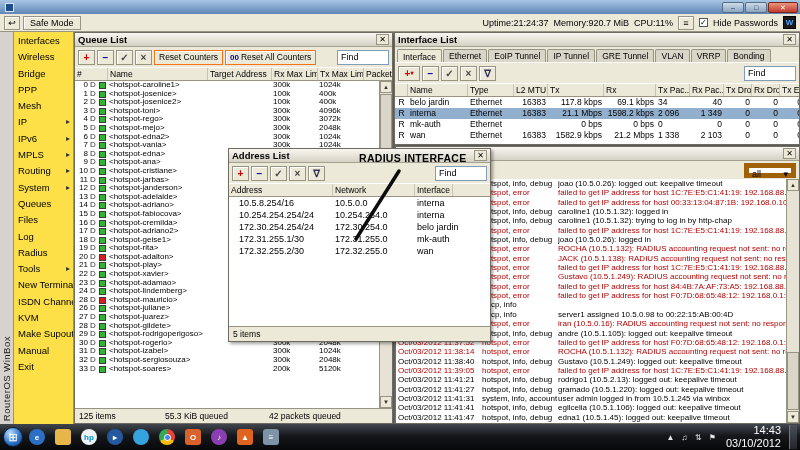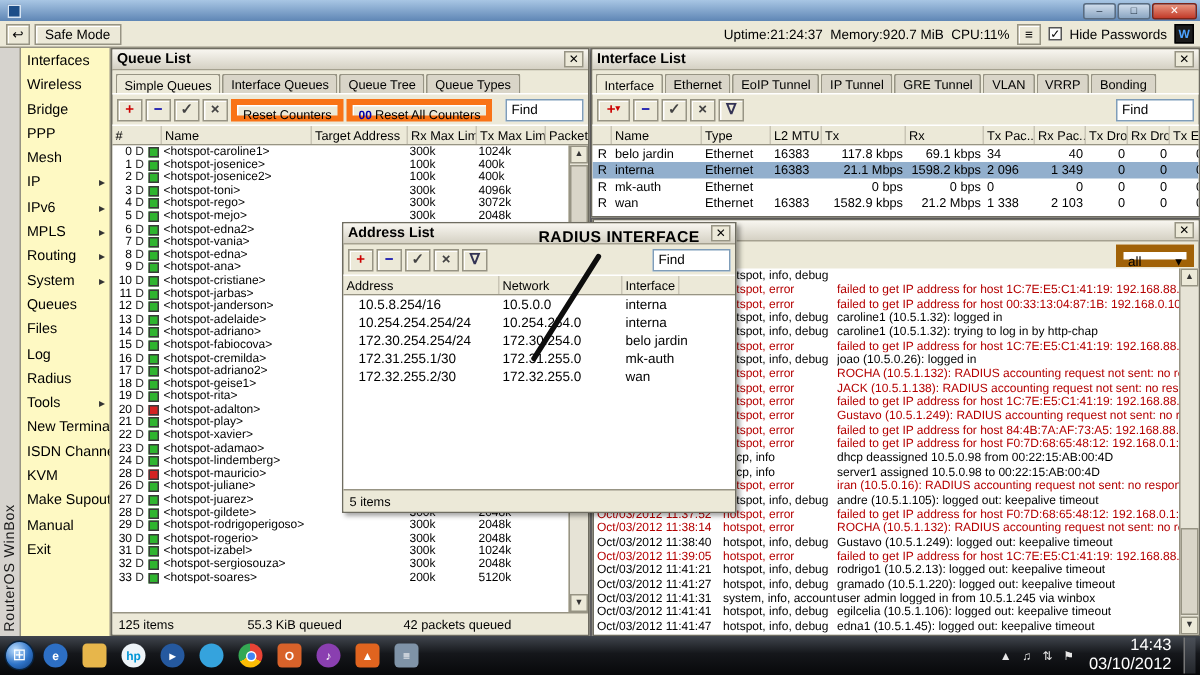--- a/index.html
+++ b/index.html
@@ -17,36 +17,36 @@
   .topbar{position:absolute;left:0;top:14px;width:800px;height:18px;background:#ece9d8;border-bottom:1px solid #979484;display:flex;align-items:center;gap:3px;padding:0 4px;z-index:50}
   .sq-btn{height:14px;min-width:16px;border:1px solid #979484;background:#ece9d8;box-shadow:inset 1px 1px 0 #fff;font-size:9px;line-height:12px;text-align:center;padding:0 2px}
   .safe-btn{height:14px;border:1px solid #979484;background:#ece9d8;box-shadow:inset 1px 1px 0 #fff;font-size:9px;line-height:12px;padding:0 6px}
   .top-right{margin-left:auto;display:flex;align-items:center;gap:5px;font-size:9px}
   .chk{width:9px;height:9px;border:1px solid #555;background:#fff;font-size:8px;line-height:8px;text-align:center}
   .winbox-logo{width:13px;height:13px;background:#1b1b1b;border:1px solid #000;color:#4da3ff;font-size:8px;line-height:12px;text-align:center;font-weight:bold}
 
   
   .brand{position:absolute;left:0;top:32px;bottom:26px;width:14px;background:#d6d3ce;border-right:1px solid #979484;z-index:5}
   .brand span{position:absolute;bottom:3px;left:1px;writing-mode:vertical-rl;transform:rotate(180deg);font-size:9.5px;color:#1a1a1a;letter-spacing:.5px;white-space:nowrap}
-  .sidebar{position:absolute;left:14px;top:32px;bottom:26px;width:60px;background:#fef9c3;border-right:1px solid #979484;z-index:5;padding-top:1px}
+  .sidebar{position:absolute;left:14px;top:32px;bottom:26px;width:60px;background:#fde047;border-right:1px solid #979484;z-index:5;padding-top:1px}
   .side-item{height:16.3px;line-height:16.3px;padding:0 3px 0 4px;font-size:9.5px;display:flex;justify-content:space-between;white-space:nowrap;overflow:hidden}
   .side-arrow{color:#333;font-size:8px}
 
   
   .win{position:absolute;background:#ece9d8;border:1px solid #6e6c61;box-shadow:2px 2px 3px rgba(0,0,0,.35);display:flex;flex-direction:column}
   .wtitle{height:14px;flex:none;background:linear-gradient(#f8f6f0,#d5d1c4);border-bottom:1px solid #a5a190;display:flex;align-items:center;padding:0 3px;font-weight:bold;font-size:9.5px}
   .wclose{margin-left:auto;width:13px;height:11px;border:1px solid #979484;background:#ece9d8;font-size:8px;line-height:9px;text-align:center;font-weight:normal}
   .tabs{display:flex;height:16px;flex:none;padding:2px 2px 0;gap:1px;border-bottom:1px solid #fff;background:#ece9d8}
   .tab{border:1px solid #979484;border-bottom:none;background:#d9d5c8;padding:0 5px;font-size:8.5px;line-height:12px;border-radius:2px 2px 0 0;white-space:nowrap}
   .tab.act{background:#ece9d8;line-height:14px;position:relative;top:0;font-weight:normal}
   .ttools{display:flex;align-items:center;gap:2px;padding:0 3px;height:20px;flex:none}
   .tbtn{width:17px;height:15px;border:1px solid #979484;background:#ece9d8;box-shadow:inset 1px 1px 0 #fff;font-weight:bold;text-align:center;line-height:13px;font-size:10px;flex:none}
   .tbtn .dd{font-size:6px;vertical-align:2px}
   .c-red{color:#c00}.c-blue{color:#00a}.c-gray{color:#444}.c-nav{color:#335}
-  .txtbtn{height:15px;border:4px solid #f97316;background:#ece9d8;box-shadow:inset 1px 1px 0 #fff;font-size:8.5px;line-height:13px;padding:0 4px;white-space:nowrap;display:flex;align-items:flex-start;gap:2px}
+  .txtbtn{height:15px;border:1px solid #f97316;background:#ece9d8;box-shadow:inset 1px 1px 0 #fff;font-size:8.5px;line-height:13px;padding:0 4px;white-space:nowrap;display:flex;align-items:flex-start;gap:2px}
   .cnt-ico{color:#00a;font-weight:bold;font-size:8px}
   .findbox{margin-left:auto;width:52px;height:15px;border:1px solid #7f9db9;background:#fff;font-size:9px;line-height:13px;padding:0 3px;flex:none}
   .combobox{margin-left:auto;width:52px;height:15px;border:5px solid #a16207;background:#fff;font-size:9px;line-height:13px;padding:0 3px;display:flex;justify-content:space-between;flex:none}
   .thead{display:flex;height:14px;flex:none;background:#ece9d8;border-top:1px solid #fff;border-bottom:1px solid #979484;font-size:8.5px;overflow:hidden}
   .thead>div{border-right:1px solid #c9c5b5;padding:1px 2px;white-space:nowrap;overflow:hidden;flex:none}
   .bodyrow{flex:1;display:flex;min-height:0}
   .rows{flex:1;background:#fff;overflow:hidden;position:relative}
   .vscroll{width:13px;flex:none;background:#e6e3d6;border-left:1px solid #979484;position:relative}
   .sarr{height:12px;border:1px solid #979484;background:#ece9d8;font-size:6px;text-align:center;line-height:11px;color:#333}
   .sarr.bottom{position:absolute;bottom:0;left:0;right:0}
@@ -64,21 +64,21 @@
   .qicon.red{background:#d42222}
   .qc.nm{width:100px}.qc.tg{width:64px}.qc.rx{width:46px}.qc.tx{width:46px}
   .qh0{width:33px}.qh1{width:100px}.qh2{width:64px}.qh3{width:46px}.qh4{width:46px}.qh5{flex:1 1 auto}
 
   
   .irow{display:flex;height:11px;font-size:8.5px;line-height:11px;white-space:nowrap}
   .irow.sel{background:#92afcd}
   .ic{overflow:hidden;padding:0 2px;flex:none}
   .i0{width:13px;text-align:center;padding:0}
   .i1{width:60px}.i2{width:46px}
-  .i3{width:34px;}.i4{width:56px;text-align:right}.i5{width:52px;text-align:right}
+  .i3{width:34px;text-align:right}.i4{width:56px;text-align:right}.i5{width:52px;text-align:right}
   .i6{width:34px;text-align:left}.i7{width:34px;text-align:right}.i8{width:28px;text-align:right}
   .i9{width:28px;text-align:right}.i10{width:24px;text-align:right}
   .ih0{width:13px}.ih1{width:60px}.ih2{width:46px}.ih3{width:34px}.ih4{width:56px}.ih5{width:52px}
   .ih6{width:34px}.ih7{width:34px}.ih8{width:28px}.ih9{width:28px}.ih10{width:24px}
 
   
   .arow{display:flex;height:12px;font-size:9px;line-height:12px;white-space:nowrap}
   .ac{overflow:hidden;padding:0 2px;flex:none}
   .a0{width:104px;padding-left:10px}.a1{width:82px}.a2{flex:1 1 auto}
   .ah0{width:104px;padding-left:10px}.ah1{width:82px}.ah2{flex:1 1 auto}
@@ -204,26 +204,20 @@
     <div class="side-item">
       <div>Exit</div>
     </div>
   </div>
 
 <div class="win" style="left:74px;top:32px;width:319px;height:392px;z-index:2">
   <div class="wtitle">
     <span>Queue List</span>
     <span class="wclose">✕</span>
   </div>
-  <div class="tabs" id="qtabs">
-      <div class="tab act">Simple Queues</div>
-      <div class="tab">Interface Queues</div>
-      <div class="tab">Queue Tree</div>
-      <div class="tab">Queue Types</div>
-    </div>
   <div class="ttools">
     <div class="tbtn c-red">+</div>
     <div class="tbtn c-blue">−</div>
     <div class="tbtn c-gray">✓</div>
     <div class="tbtn c-gray">×</div>
     <div class="txtbtn">
         <span>Reset Counters</span>
       </div>
     <div class="txtbtn">
       <span class="cnt-ico">00</span>
@@ -664,20 +658,21 @@
     <div class="combobox">
       <span>all</span>
       <span>▾</span>
     </div>
   </div>
   <div class="bodyrow">
     <div class="rows" id="lrows">
         <div class="lrow">
           <div class="lt">Oct/03/2012 11:33:58</div>
           <div class="lp">hotspot, info, debug</div>
+          <div class="lm">joao (10.5.0.26): logged out: keepalive timeout</div>
         </div>
         <div class="lrow red">
           <div class="lt">Oct/03/2012 11:34:06</div>
           <div class="lp">hotspot, error</div>
           <div class="lm">failed to get IP address for host 1C:7E:E5:C1:41:19: 192.168.88.55: pool empty (6)</div>
         </div>
         <div class="lrow red">
           <div class="lt">Oct/03/2012 11:34:13</div>
           <div class="lp">hotspot, error</div>
           <div class="lm">failed to get IP address for host 00:33:13:04:87:1B: 192.168.0.100: pool empty (6)</div>
@@ -728,21 +723,20 @@
           <div class="lm">failed to get IP address for host 84:4B:7A:AF:73:A5: 192.168.88.63: pool empty (6)</div>
         </div>
         <div class="lrow red">
           <div class="lt">Oct/03/2012 11:36:30</div>
           <div class="lp">hotspot, error</div>
           <div class="lm">failed to get IP address for host F0:7D:68:65:48:12: 192.168.0.1: pool empty (6)</div>
         </div>
         <div class="lrow">
           <div class="lt">Oct/03/2012 11:36:48</div>
           <div class="lp">dhcp, info</div>
-          <div class="lm">dhcp deassigned 10.5.0.98 from 00:22:15:AB:00:4D</div>
         </div>
         <div class="lrow">
           <div class="lt">Oct/03/2012 11:36:48</div>
           <div class="lp">dhcp, info</div>
           <div class="lm">server1 assigned 10.5.0.98 to 00:22:15:AB:00:4D</div>
         </div>
         <div class="lrow red">
           <div class="lt">Oct/03/2012 11:37:10</div>
           <div class="lp">hotspot, error</div>
           <div class="lm">iran (10.5.0.16): RADIUS accounting request not sent: no response</div>

